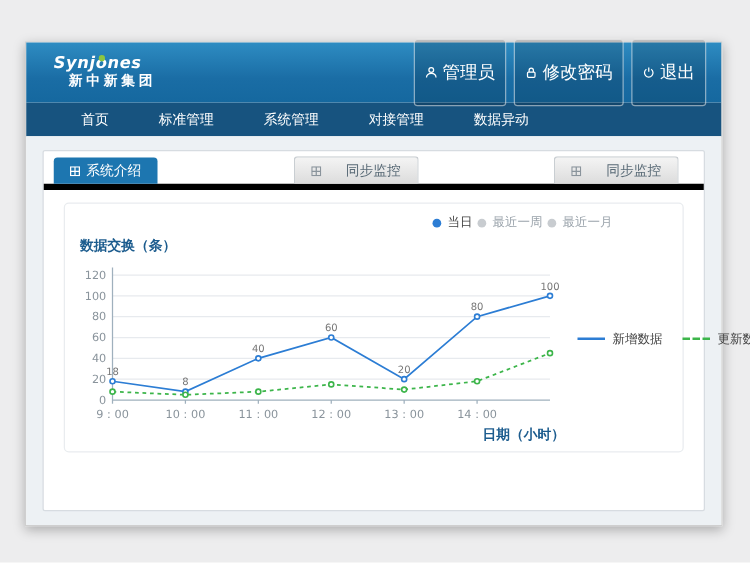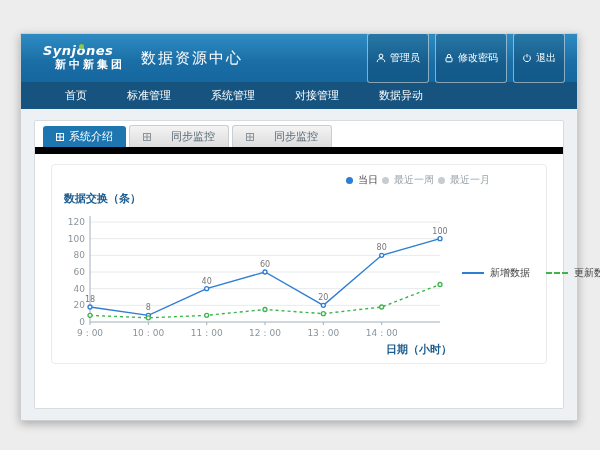--- a/index.html
+++ b/index.html
@@ -7,29 +7,29 @@
   .stage{position:relative;width:600px;height:450px;}
   .window{position:absolute;left:20px;top:33px;width:558px;height:388px;background:#fff;border:1px solid #cfcfcf;box-shadow:0 3px 9px rgba(0,0,0,.28);box-sizing:border-box;}
   
   .app-header{height:48px;background:linear-gradient(180deg,#2e8cc2 0%,#1a6da5 60%,#15689f 100%);display:flex;align-items:center;position:relative;}
   .logo{margin-left:22px;display:flex;flex-direction:column;line-height:1.15;position:relative;color:#fff;}
   .logo-main{font-size:13px;font-weight:bold;font-style:italic;letter-spacing:.5px;}
   .logo-dot{position:absolute;top:0;left:36px;width:5px;height:5px;background:#8dc63f;border-radius:50%;}
   .logo-sub{font-size:11px;font-weight:bold;letter-spacing:3px;padding-left:12px;}
   .app-title{color:#fff;font-size:15px;margin-left:16px;letter-spacing:2px;}
   .header-actions{margin-left:auto;margin-right:12px;display:flex;gap:6px;}
-  .hbtn{display:flex;align-items:center;gap:4px;padding:17px 8px;font-size:10px;color:#fff;background:rgba(0,0,0,.14);border:1px solid rgba(255,255,255,.5);border-radius:3px;cursor:pointer;white-space:nowrap;}
+  .hbtn{display:flex;align-items:center;gap:4px;padding:17px 8px;font-size:14px;color:#fff;background:rgba(0,0,0,.14);border:1px solid rgba(255,255,255,.5);border-radius:3px;cursor:pointer;white-space:nowrap;}
   .hbtn svg{display:block;}
   
   .main-nav{height:27px;background:#17537f;display:flex;align-items:stretch;padding-left:24px;}
   .nav-item{display:flex;align-items:center;padding:0 20px;font-size:11px;color:#fff;cursor:pointer;}
   
   .content{position:absolute;top:75px;left:0;right:0;bottom:0;background:#edf1f4;padding:11px 13px;box-sizing:border-box;}
   .card{position:relative;height:100%;background:#fff;border:1px solid #d7dce1;border-radius:2px;box-sizing:border-box;}
-  .tabbar{display:flex;align-items:flex-end;gap:3px;padding:4px 20px 0 8px;border-bottom:7px solid #000000;}
+  .tabbar{display:flex;align-items:flex-end;gap:3px;padding:4px 20px 0 8px;border-bottom:5px solid #000000;justify-content:space-between;}
   .tab{height:21px;display:flex;align-items:center;gap:5px;padding:0 13px;font-size:11px;border-radius:3px 3px 0 0;cursor:pointer;}
   .tab.active{background:#1d76b0;color:#fff;}
   .tab.inactive{background:linear-gradient(#f4f4f4,#dcdcdc);border:1px solid #c9ced2;border-bottom:none;color:#5a6b77;gap:20px;}
   .tab svg{display:block;}
   
   .chart-wrap{margin:10px 16px 0 16px;border:1px solid #e9ecef;border-radius:4px;padding:8px 10px 2px 10px;}
   .range-legend{display:flex;justify-content:flex-end;gap:4px;padding-right:46px;}
   .range-item{display:flex;align-items:center;gap:5px;font-size:10px;color:#9aa3ab;cursor:pointer;}
   .range-item.active{color:#444;}
   .dot{width:7px;height:7px;border-radius:50%;background:#c8ccd0;}
@@ -52,21 +52,20 @@
 
 <div class="stage">
   <div class="window">
 
     <div class="app-header">
       <div class="logo">
         <span class="logo-dot"></span>
         <span class="logo-main">Synjones</span>
         <span class="logo-sub">新中新集团</span>
       </div>
-      <div class="app-title">数据资源中心</div>
       <div class="header-actions">
         <div class="hbtn">
           <span>
             <svg width="10" height="10" viewBox="0 0 10 10">
                 <circle cx="5" cy="3" r="1.9" fill="none" stroke="#fff" stroke-width="1"></circle>
                 <path d="M1.2 9c0-2.1 1.7-3.3 3.8-3.3S8.8 6.9 8.8 9" fill="none" stroke="#fff" stroke-width="1"></path>
               </svg>
           </span>
           <span>管理员</span>
         </div>

